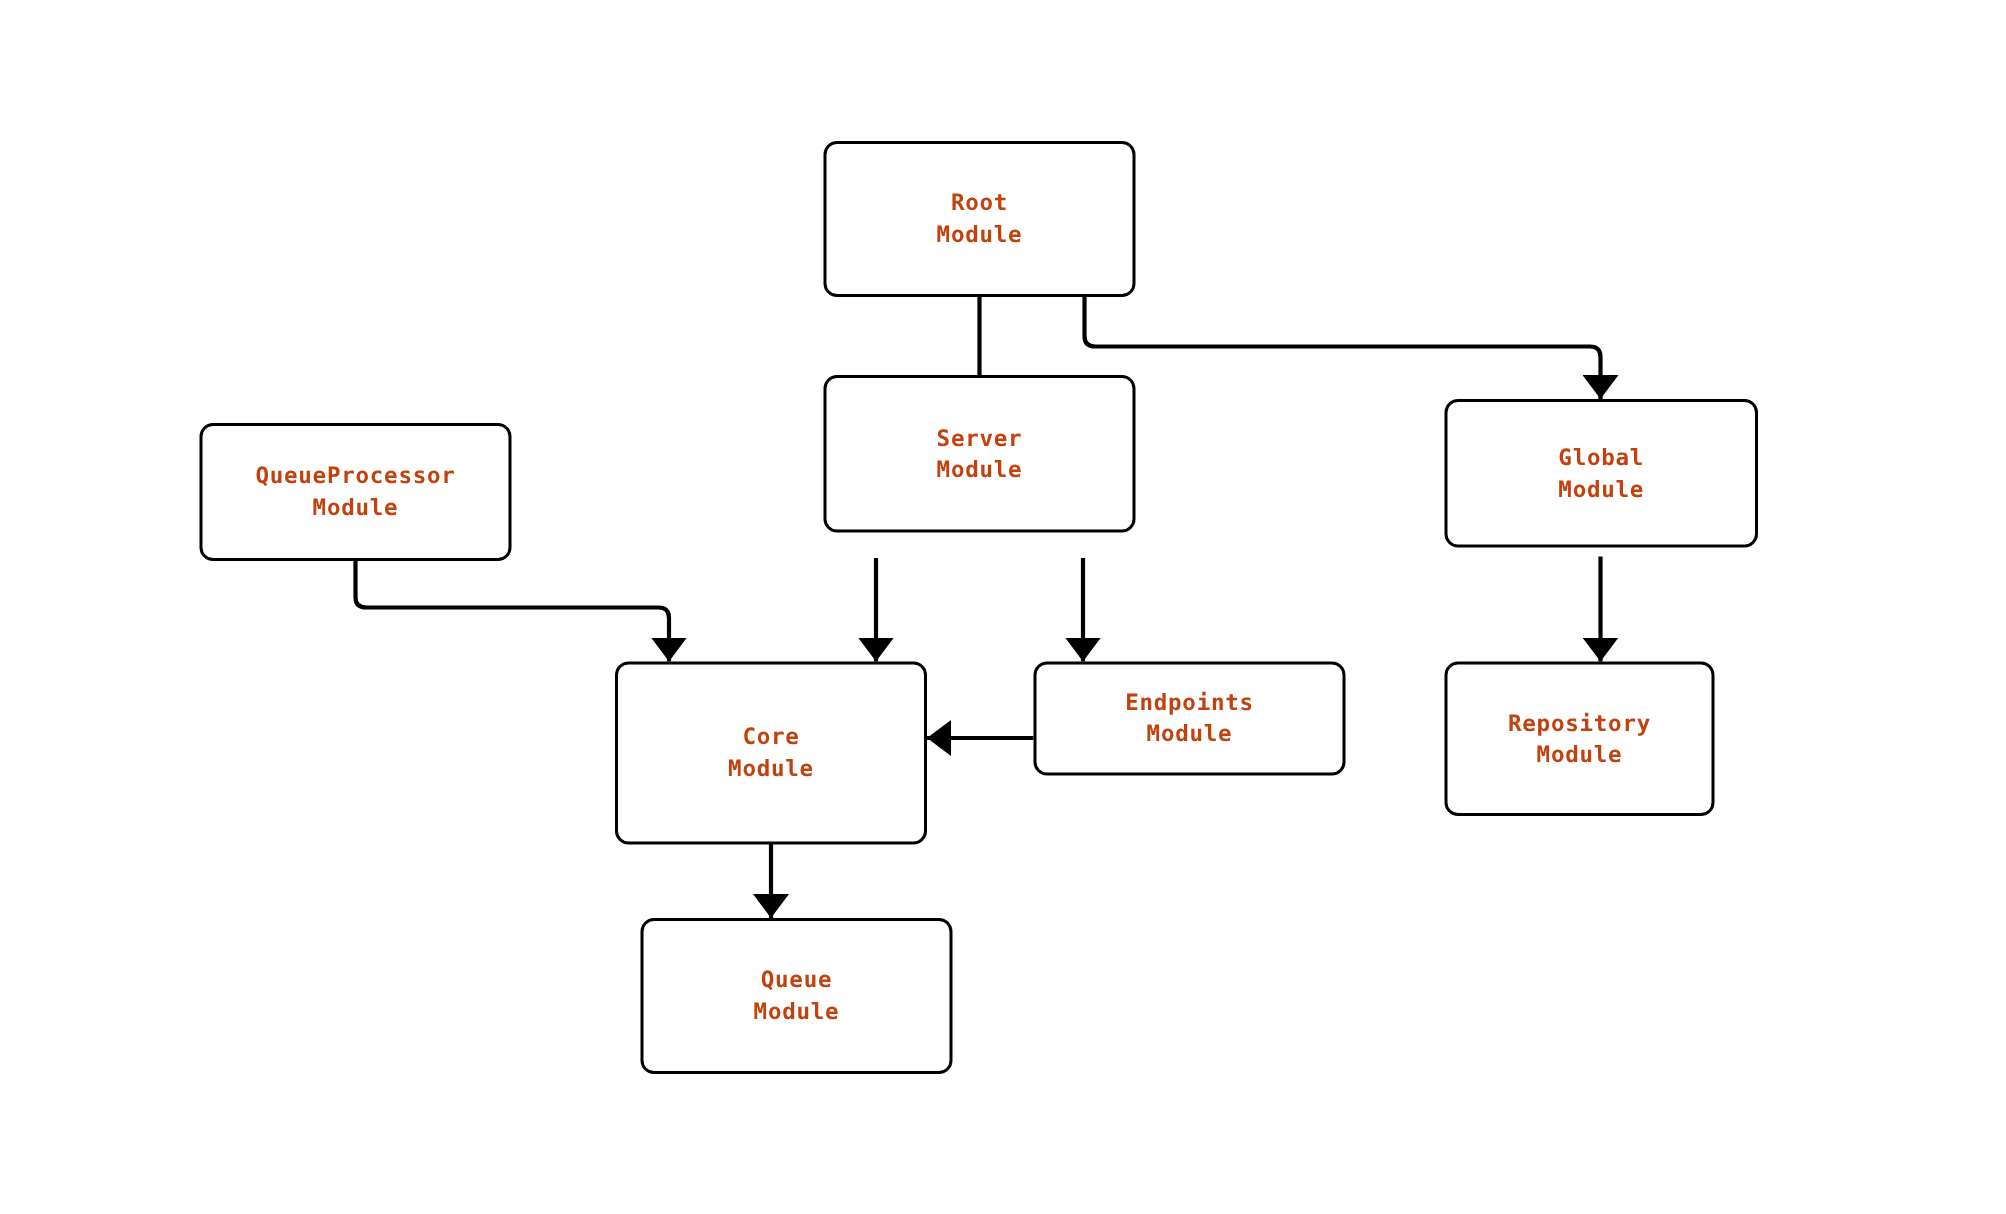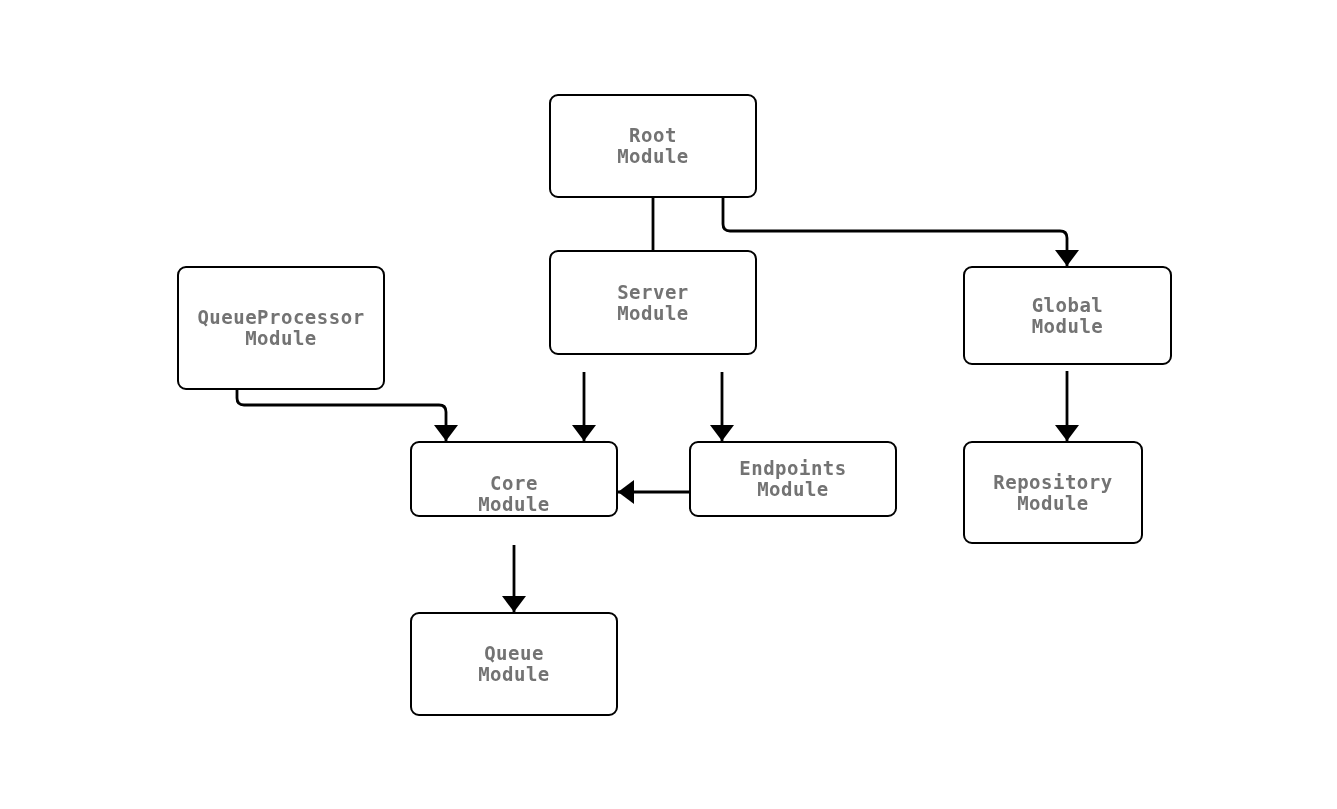--- a/index.html
+++ b/index.html
@@ -28,24 +28,24 @@
     box-sizing: border-box;
     background: #ffffff;
     border: 2.5px solid #000000;
     border-radius: 9px;
     display: flex;
     align-items: center;
     justify-content: center;
     text-align: center;
   }
   .node .label {
-    font-size: 19px;
+    font-size: 15px;
     line-height: 21px;
     font-weight: bold;
-    color: #737373;
+    color: #c2410c;
     white-space: pre-line;
     letter-spacing: 0.5px;
   }
 </style>
 </head>
 <body>
 
 <div id="canvas">
 
   <svg id="edge-layer" width="1337" height="809" viewBox="0 0 1337 809" xmlns="http://www.w3.org/2000/svg">
@@ -63,42 +63,42 @@
         <path d="M1067,371 L1067,441" fill="none" stroke="#000000" stroke-width="2.8" marker-end="url(#arrowhead)"></path>
         <path d="M689,492 L618,492" fill="none" stroke="#000000" stroke-width="2.8" marker-end="url(#arrowhead)"></path>
         <path d="M514,545 L514,612" fill="none" stroke="#000000" stroke-width="2.8" marker-end="url(#arrowhead)"></path>
       </g>
   </svg>
 
   <div class="node" style="left: 549px; top: 94px; width: 208px; height: 104px;">
       <span class="label">Root
 Module</span>
     </div>
-  <div class="node" style="left: 133px; top: 266px; width: 208px; height: 124px; margin-left: 44px;">
+  <div class="node" style="left: 133px; top: 282px; width: 208px; height: 92px;">
       <span class="label">QueueProcessor
 Module</span>
     </div>
   <div class="node" style="left: 549px; top: 250px; width: 208px; height: 105px;">
       <span class="label">Server
 Module</span>
     </div>
   <div class="node" style="left: 963px; top: 266px; width: 209px; height: 99px;">
       <span class="label">Global
 Module</span>
     </div>
-  <div class="node" style="left: 410px; top: 441px; width: 208px; height: 76px; align-items: flex-end;">
+  <div class="node" style="left: 410px; top: 441px; width: 208px; height: 122px;">
       <span class="label">Core
 Module</span>
     </div>
   <div class="node" style="left: 689px; top: 441px; width: 208px; height: 76px;">
       <span class="label">Endpoints
 Module</span>
     </div>
   <div class="node" style="left: 963px; top: 441px; width: 180px; height: 103px;">
       <span class="label">Repository
 Module</span>
     </div>
-  <div class="node" style="left: 410px; top: 612px; width: 208px; height: 104px;">
+  <div class="node" style="left: 427px; top: 612px; width: 208px; height: 104px;">
       <span class="label">Queue
 Module</span>
     </div>
 
 </div>
 
 </body></html>

